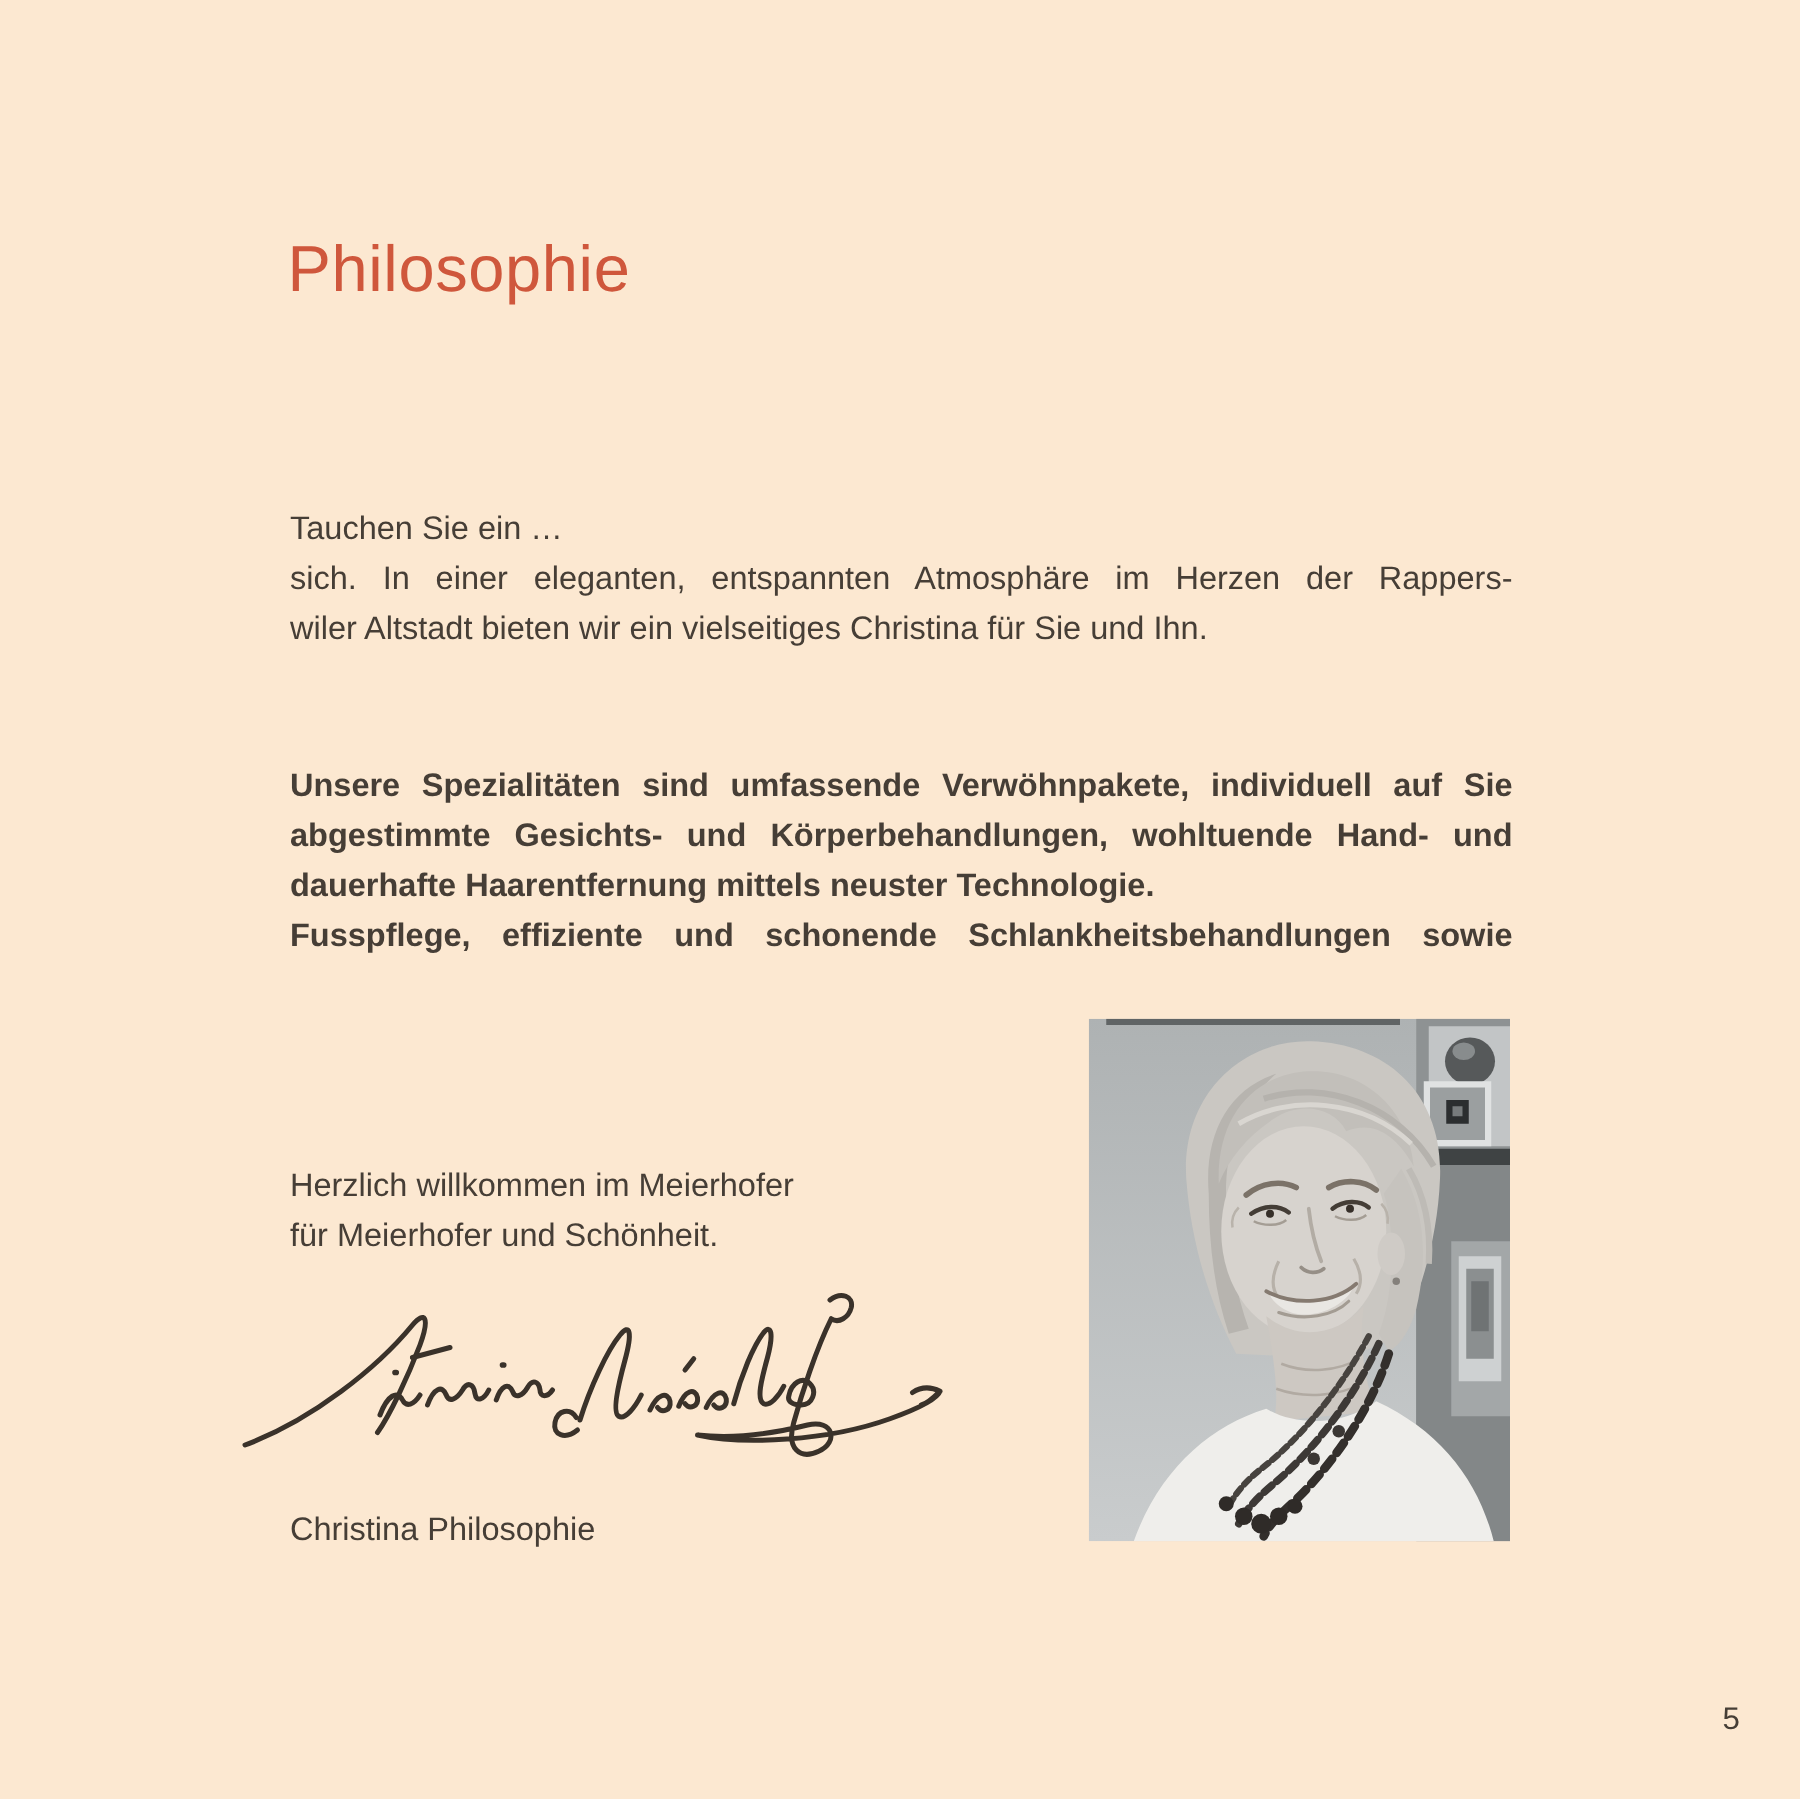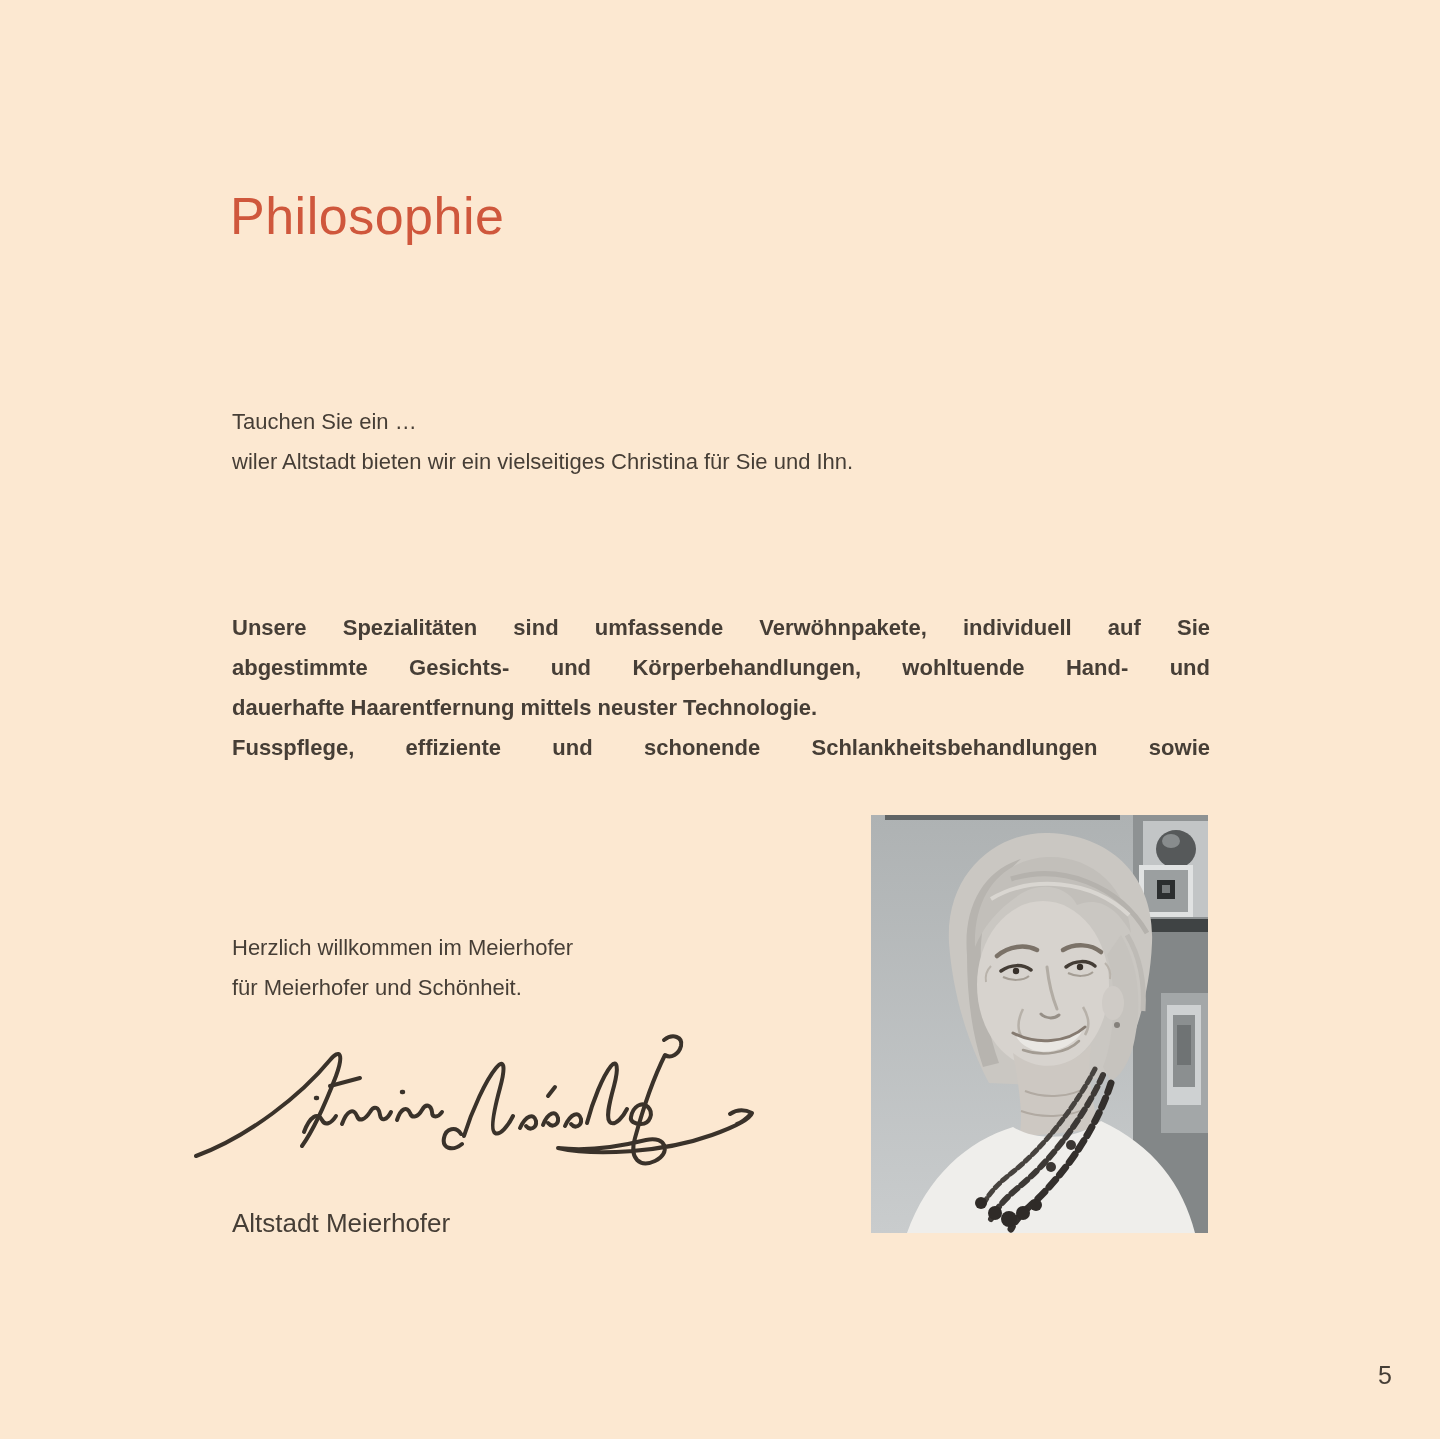--- a/index.html
+++ b/index.html
@@ -13,21 +13,21 @@
     background:#fce8d1;color:#463e36;
   }
   .page-title{
     position:absolute;left:230px;top:186px;
     font-size:52px;font-weight:400;letter-spacing:0.5px;
     color:#cf573c;
     text-align:right;
   }
   .textcol{position:absolute;left:232px;width:978px;}
   .line{
-    height:40px;line-height:40px;font-size:22px;
+    height:40px;line-height:40px;font-size:26px;
     color:#463e36;white-space:nowrap;
   }
   .line.wrapless{white-space:normal;}
   .j{
     white-space:normal;
     text-align:justify;text-align-last:justify;
   }
   .intro-block{top:402px;}
   .spec-block{top:608px;font-weight:bold;}
   .welcome-block{top:928px;}
@@ -46,20 +46,21 @@
 </style>
 </head>
 <body>
 
 <div class="page">
 
   <div class="page-title">Philosophie</div>
 
   <div class="textcol intro-block" style="position:absolute;">
     <div class="line">Tauchen Sie ein …</div>
+    <div class="line j">sich. In einer eleganten, entspannten Atmosphäre im Herzen der Rappers-</div>
     <div class="line wrapless">wiler Altstadt bieten wir ein vielseitiges Christina für Sie und Ihn.</div>
   </div>
 
   <div class="textcol spec-block" style="position:absolute;">
     <div class="line j">Unsere Spezialitäten sind umfassende Verwöhnpakete, individuell auf Sie</div>
     <div class="line j">abgestimmte Gesichts- und Körperbehandlungen, wohltuende Hand- und</div>
     <div class="line wrapless">dauerhafte Haarentfernung mittels neuster Technologie.</div>
     <div class="line j">Fusspflege, effiziente und schonende Schlankheitsbehandlungen sowie</div>
   </div>
 
@@ -77,21 +78,21 @@
         <path stroke-width="4.5" d="M 126 66 L 127 66 M 212 60 L 213 60"></path>
         <path d="M 272 112 C 262 120 252 116 254 106 C 256 96 266 94 271 102 M 274 104 C 282 78 296 48 306 36 C 314 26 316 34 310 56 C 304 78 300 98 305 101 C 310 104 318 94 323 84"></path>
         <path d="M 330 96 C 336 83 344 81 346 89 C 347 96 340 99 336 94 M 353 93 C 358 80 366 78 368 86 C 369 93 362 96 358 91 M 375 94 C 381 81 389 79 391 87 C 392 94 385 97 381 92"></path>
         <path d="M 397 91 C 403 68 413 44 421 34 C 427 27 429 35 424 54 C 419 72 415 88 421 91 C 426 93 433 85 437 77 M 441 85 C 443 74 452 69 458 75 C 464 81 460 92 451 92 C 444 92 440 89 441 85"></path>
         <path d="M 358 64 L 365 55"></path>
         <path d="M 474 8 C 483 1 493 5 491 14 C 489 22 481 27 475 23 C 463 47 451 84 445 106 C 439 127 450 136 465 129 C 481 122 477 103 456 108 C 424 116 394 119 368 116 C 404 124 472 121 522 103 C 547 94 560 87 562 81 C 554 77 546 78 540 82 M 562 81 C 556 87 551 91 547 92"></path>
       </g>
     </svg>
   </div>
 
-  <div class="sig-name">Altstadt Meierhofer</div>
+  <div class="sig-name">Christina Philosophie</div>
 
   <div class="portrait-wrap">
     <svg viewBox="0 0 337 418" width="337" height="418">
       <defs>
         <linearGradient id="bgg" x1="0" y1="0" x2="0" y2="1">
           <stop offset="0" stop-color="#aeb2b3"></stop>
           <stop offset="1" stop-color="#c9cccd"></stop>
         </linearGradient>
       </defs>
       <g>

